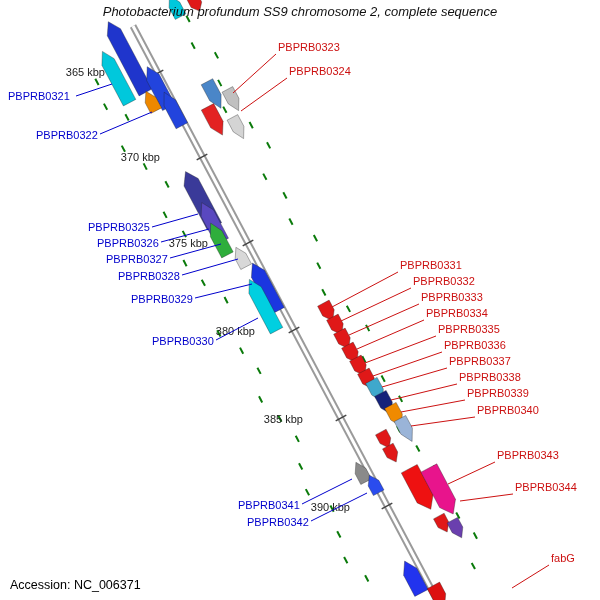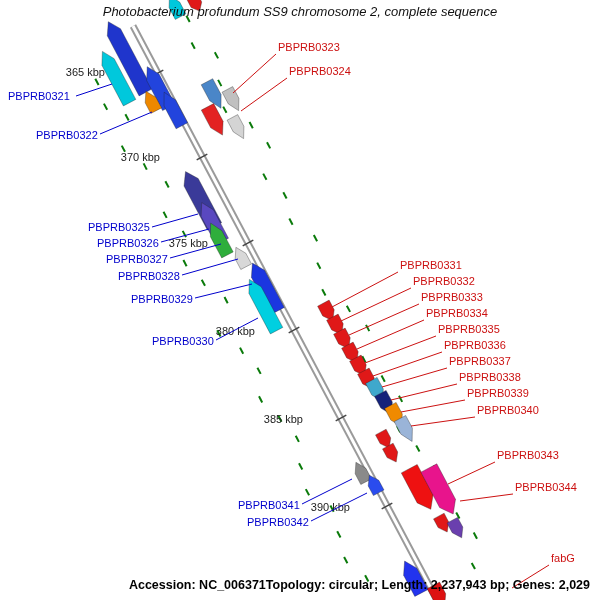--- a/index.html
+++ b/index.html
@@ -1,21 +1,21 @@
 <!DOCTYPE html>
 <html><head>
 <meta charset="utf-8">
 <style>
   html,body{margin:0;padding:0;background:#fff;}
   .stage{position:relative;width:600px;height:600px;background:#ffffff;overflow:hidden;
          font-family:"Liberation Sans",sans-serif;}
   .stage svg{position:absolute;left:0;top:0;}
   svg text{font-family:"Liberation Sans",sans-serif;}
-  .footer{position:absolute;left:0;right:0;bottom:8px;display:flex;justify-content:flex-end;
-          padding:0 10px;font-size:12.5px;color:#000;font-weight:bold;}
+  .footer{position:absolute;left:0;right:0;bottom:8px;display:flex;justify-content:flex-start;
+          padding:0 10px;font-size:12.5px;color:#000;}
 </style>
 </head>
 <body>
 
 <div class="stage">
   <svg id="scene" width="600" height="600" viewBox="0 0 600 600">
     <g>
         <line x1="186.4" y1="15.8" x2="189.7" y2="22.0" stroke="#0a7a0a" stroke-width="2"></line>
         <line x1="95.3" y1="78.8" x2="98.6" y2="84.9" stroke="#0a7a0a" stroke-width="2"></line>
         <line x1="191.5" y1="42.5" x2="194.8" y2="48.7" stroke="#0a7a0a" stroke-width="2"></line>
@@ -172,15 +172,14 @@
         <text x="497" y="459" fill="#cc1111" font-size="11">PBPRB0343</text>
         <line x1="513" y1="494" x2="460" y2="501" stroke="#cc1111" stroke-width="1"></line>
         <text x="515" y="491" fill="#cc1111" font-size="11">PBPRB0344</text>
         <line x1="549" y1="565" x2="512" y2="588" stroke="#cc1111" stroke-width="1"></line>
         <text x="551" y="562" fill="#cc1111" font-size="11">fabG</text>
       </g>
     <text x="300" y="16" text-anchor="middle" font-size="13" font-style="italic" fill="#111111">Photobacterium profundum SS9 chromosome 2, complete sequence</text>
   </svg>
   <div class="footer">
     <span>Accession: NC_006371</span>
-    <span>Topology: circular; Length: 2,237,943 bp; Genes: 2,029</span>
   </div>
 </div>
 
 </body></html>

